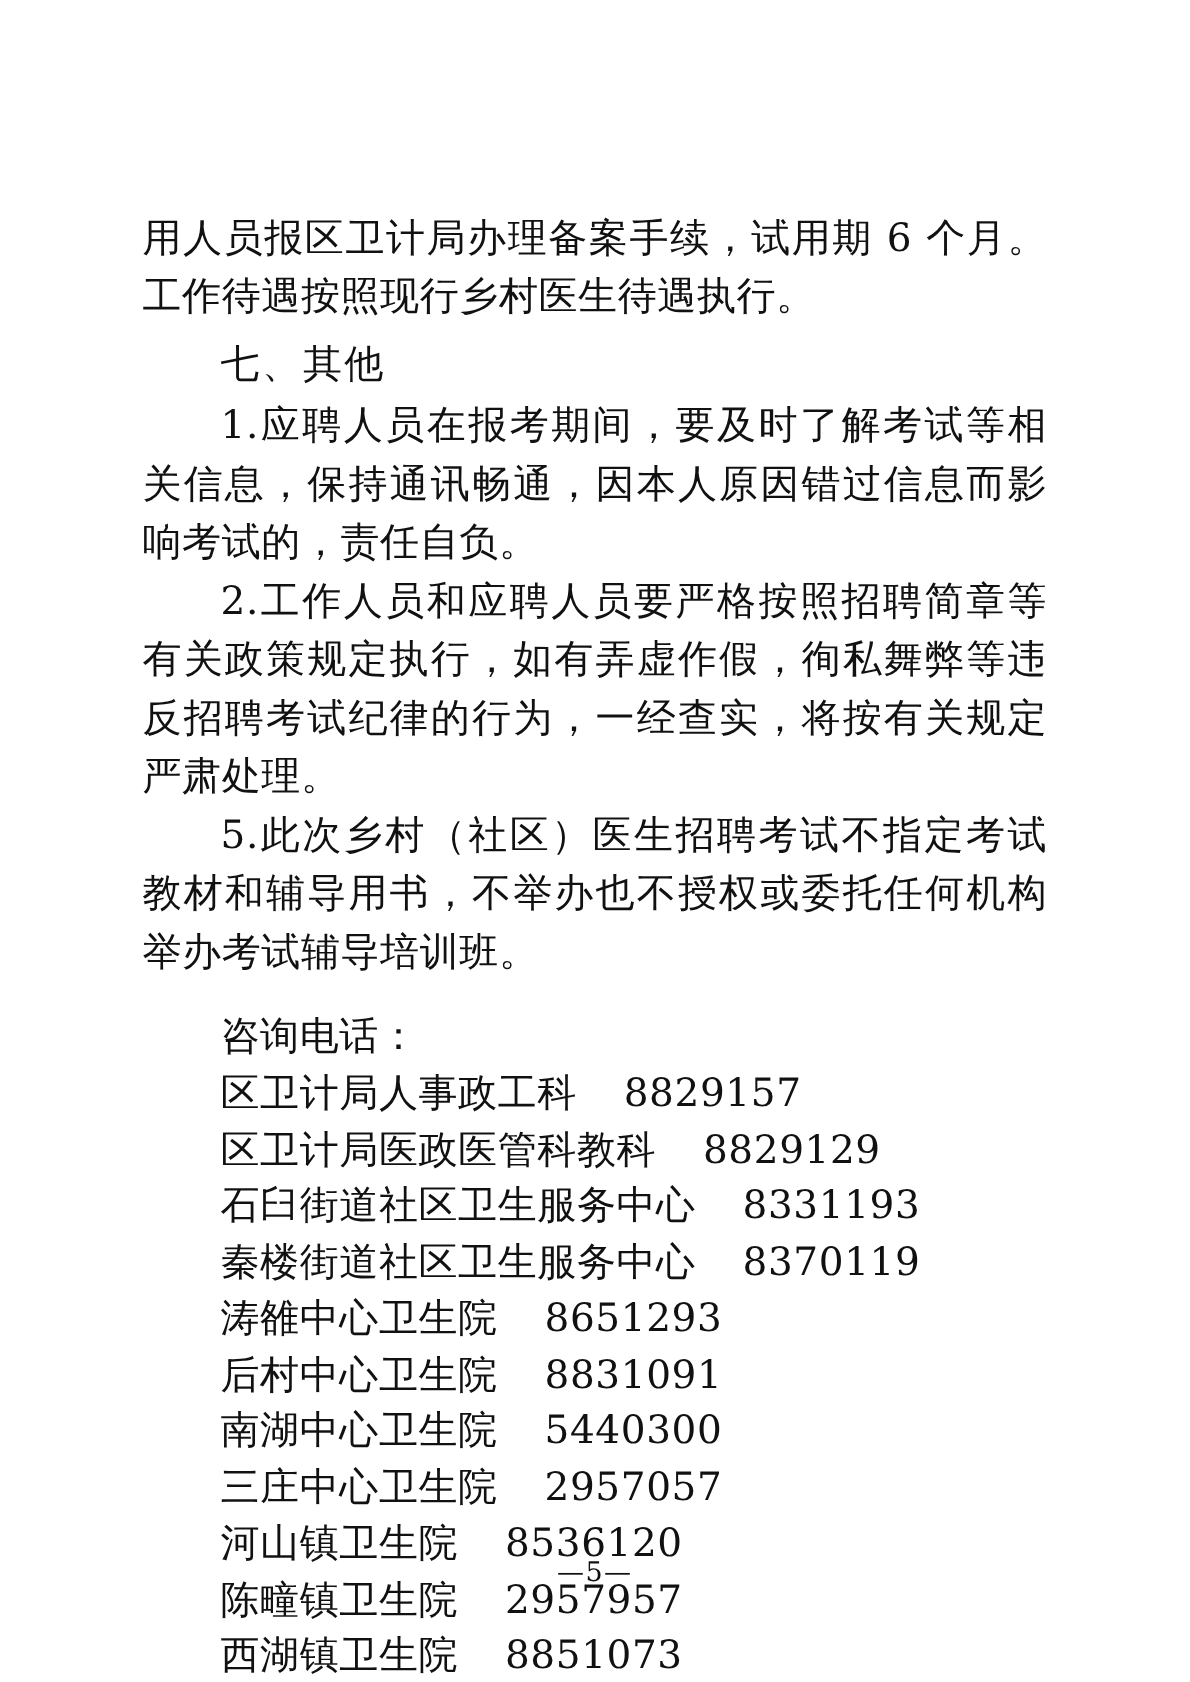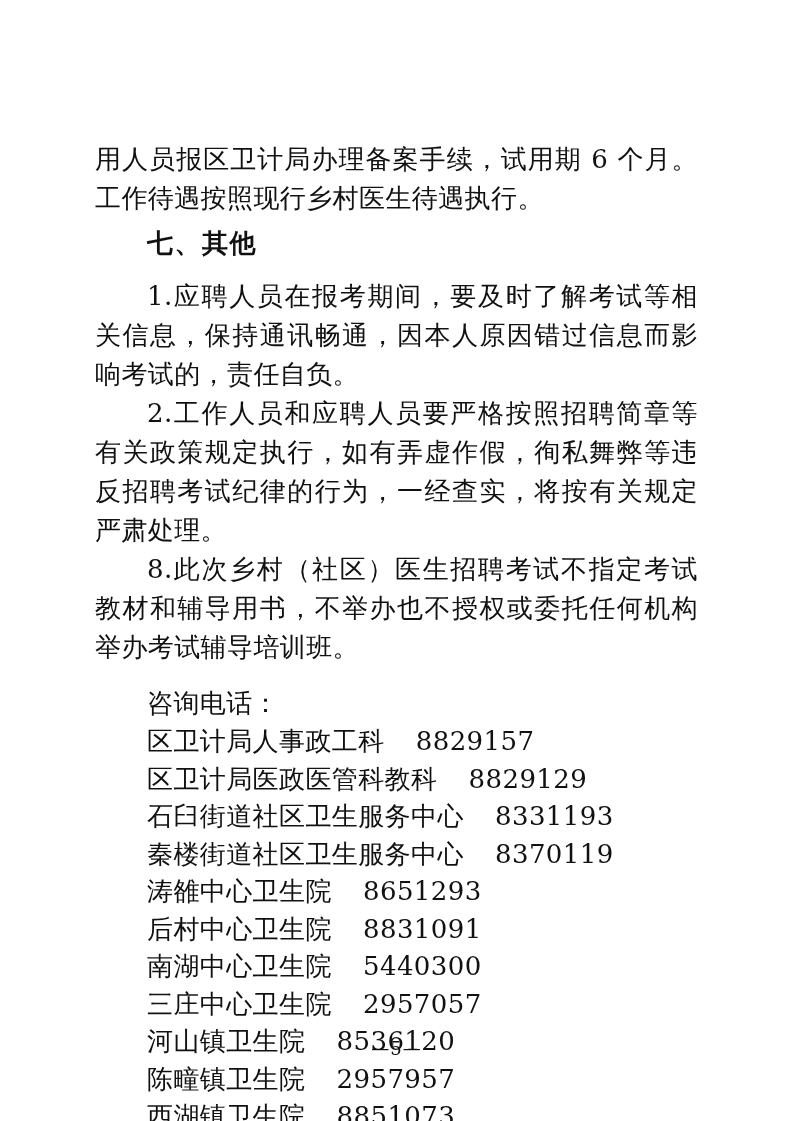--- a/index.html
+++ b/index.html
@@ -33,24 +33,24 @@
   p {
     margin: 0;
   }
   .para {
     text-indent: 2em;
   }
   .cont {
     text-indent: 0;
   }
   .section-head {
-    font-weight: bold;
+    font-weight: normal;
     text-indent: 2em;
     margin-top: 6px;
-    margin-bottom: 14px;
+    margin-bottom: 2px;
     letter-spacing: 1.5px;
   }
   .contact-label {
     text-indent: 2em;
     margin-top: 17px;
   }
   .contact-list {
     margin: 0;
     padding: 0;
     list-style: none;
@@ -80,21 +80,21 @@
 
 <div class="page">
   <div class="doc-body">
 
     <p class="para cont">用人员报区卫计局办理备案手续，试用期 6 个月。工作待遇按照现行乡村医生待遇执行。</p>
 
     <p class="section-head">七、其他</p>
 
     <p class="para">1.应聘人员在报考期间，要及时了解考试等相关信息，保持通讯畅通，因本人原因错过信息而影响考试的，责任自负。</p>
     <p class="para">2.工作人员和应聘人员要严格按照招聘简章等有关政策规定执行，如有弄虚作假，徇私舞弊等违反招聘考试纪律的行为，一经查实，将按有关规定严肃处理。</p>
-    <p class="para">8.此次乡村（社区）医生招聘考试不指定考试教材和辅导用书，不举办也不授权或委托任何机构举办考试辅导培训班。</p>
+    <p class="para">5.此次乡村（社区）医生招聘考试不指定考试教材和辅导用书，不举办也不授权或委托任何机构举办考试辅导培训班。</p>
 
     <p class="contact-label">咨询电话：</p>
 
     <ul class="contact-list">
       <li class="contact-item"><span>区卫计局人事政工科</span><span class="num">8829157</span></li>
       <li class="contact-item"><span>区卫计局医政医管科教科</span><span class="num">8829129</span></li>
       <li class="contact-item"><span>石臼街道社区卫生服务中心</span><span class="num">8331193</span></li>
       <li class="contact-item"><span>秦楼街道社区卫生服务中心</span><span class="num">8370119</span></li>
       <li class="contact-item"><span>涛雒中心卫生院</span><span class="num">8651293</span></li>
       <li class="contact-item"><span>后村中心卫生院</span><span class="num">8831091</span></li>

